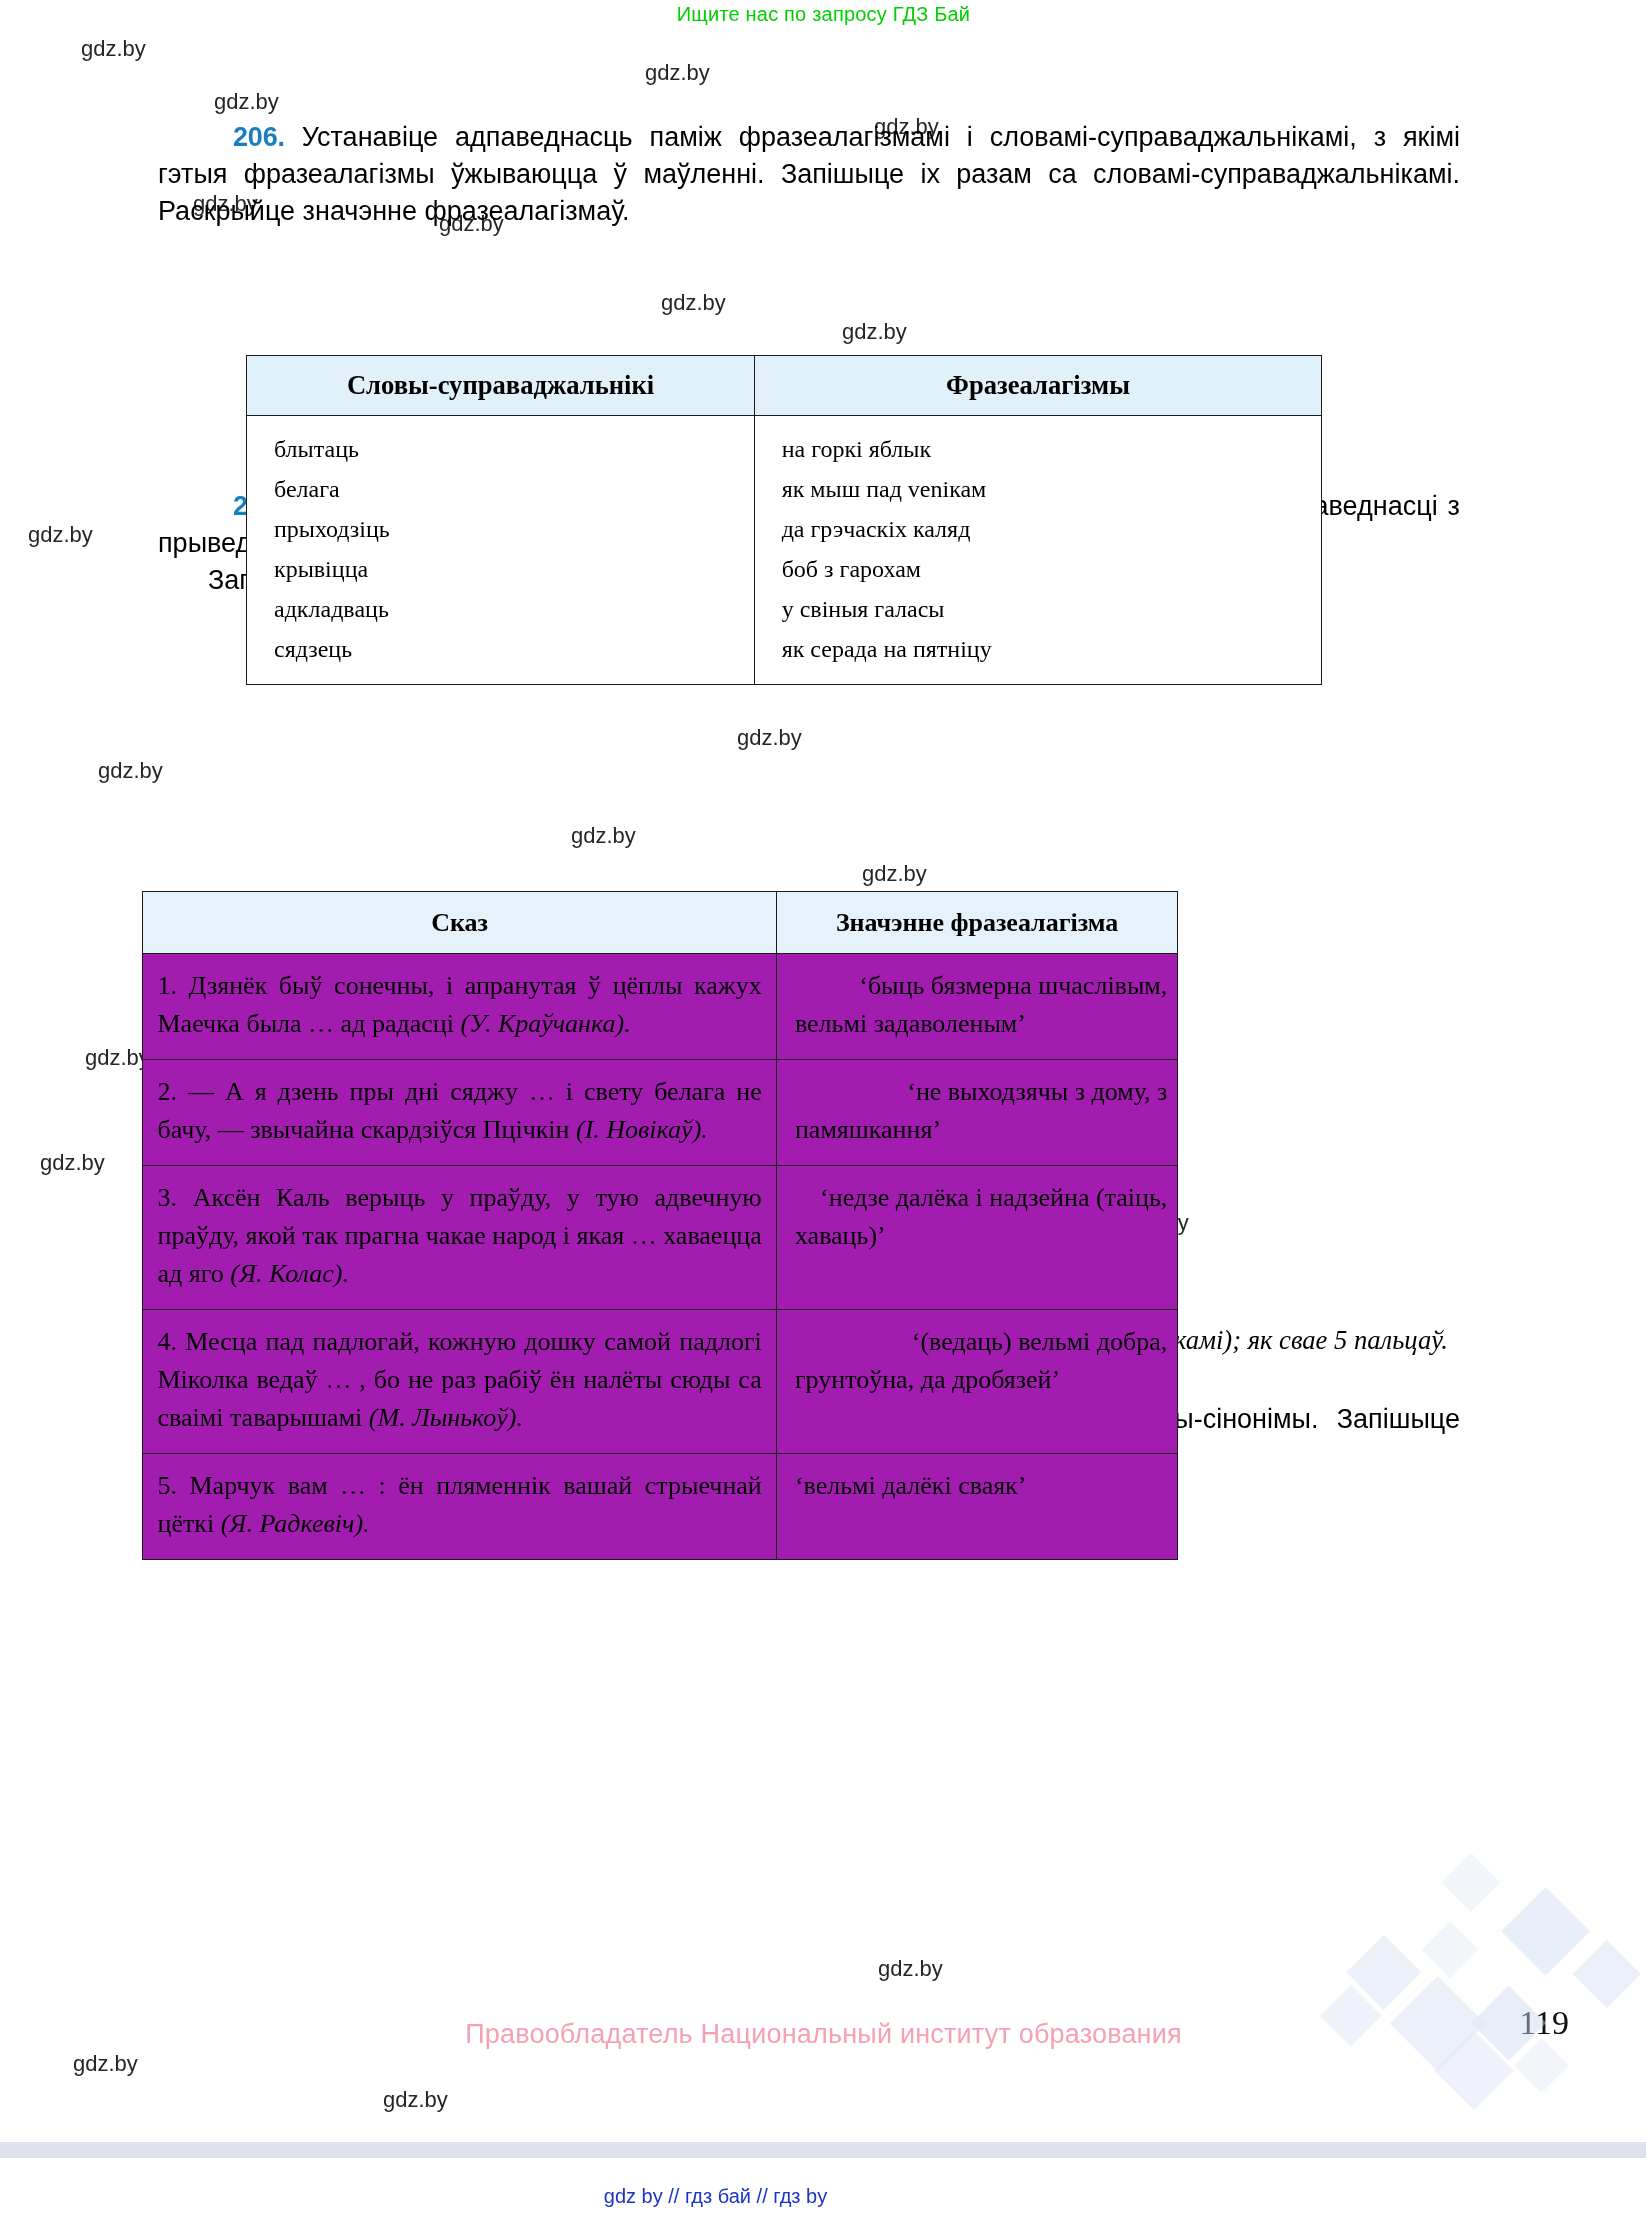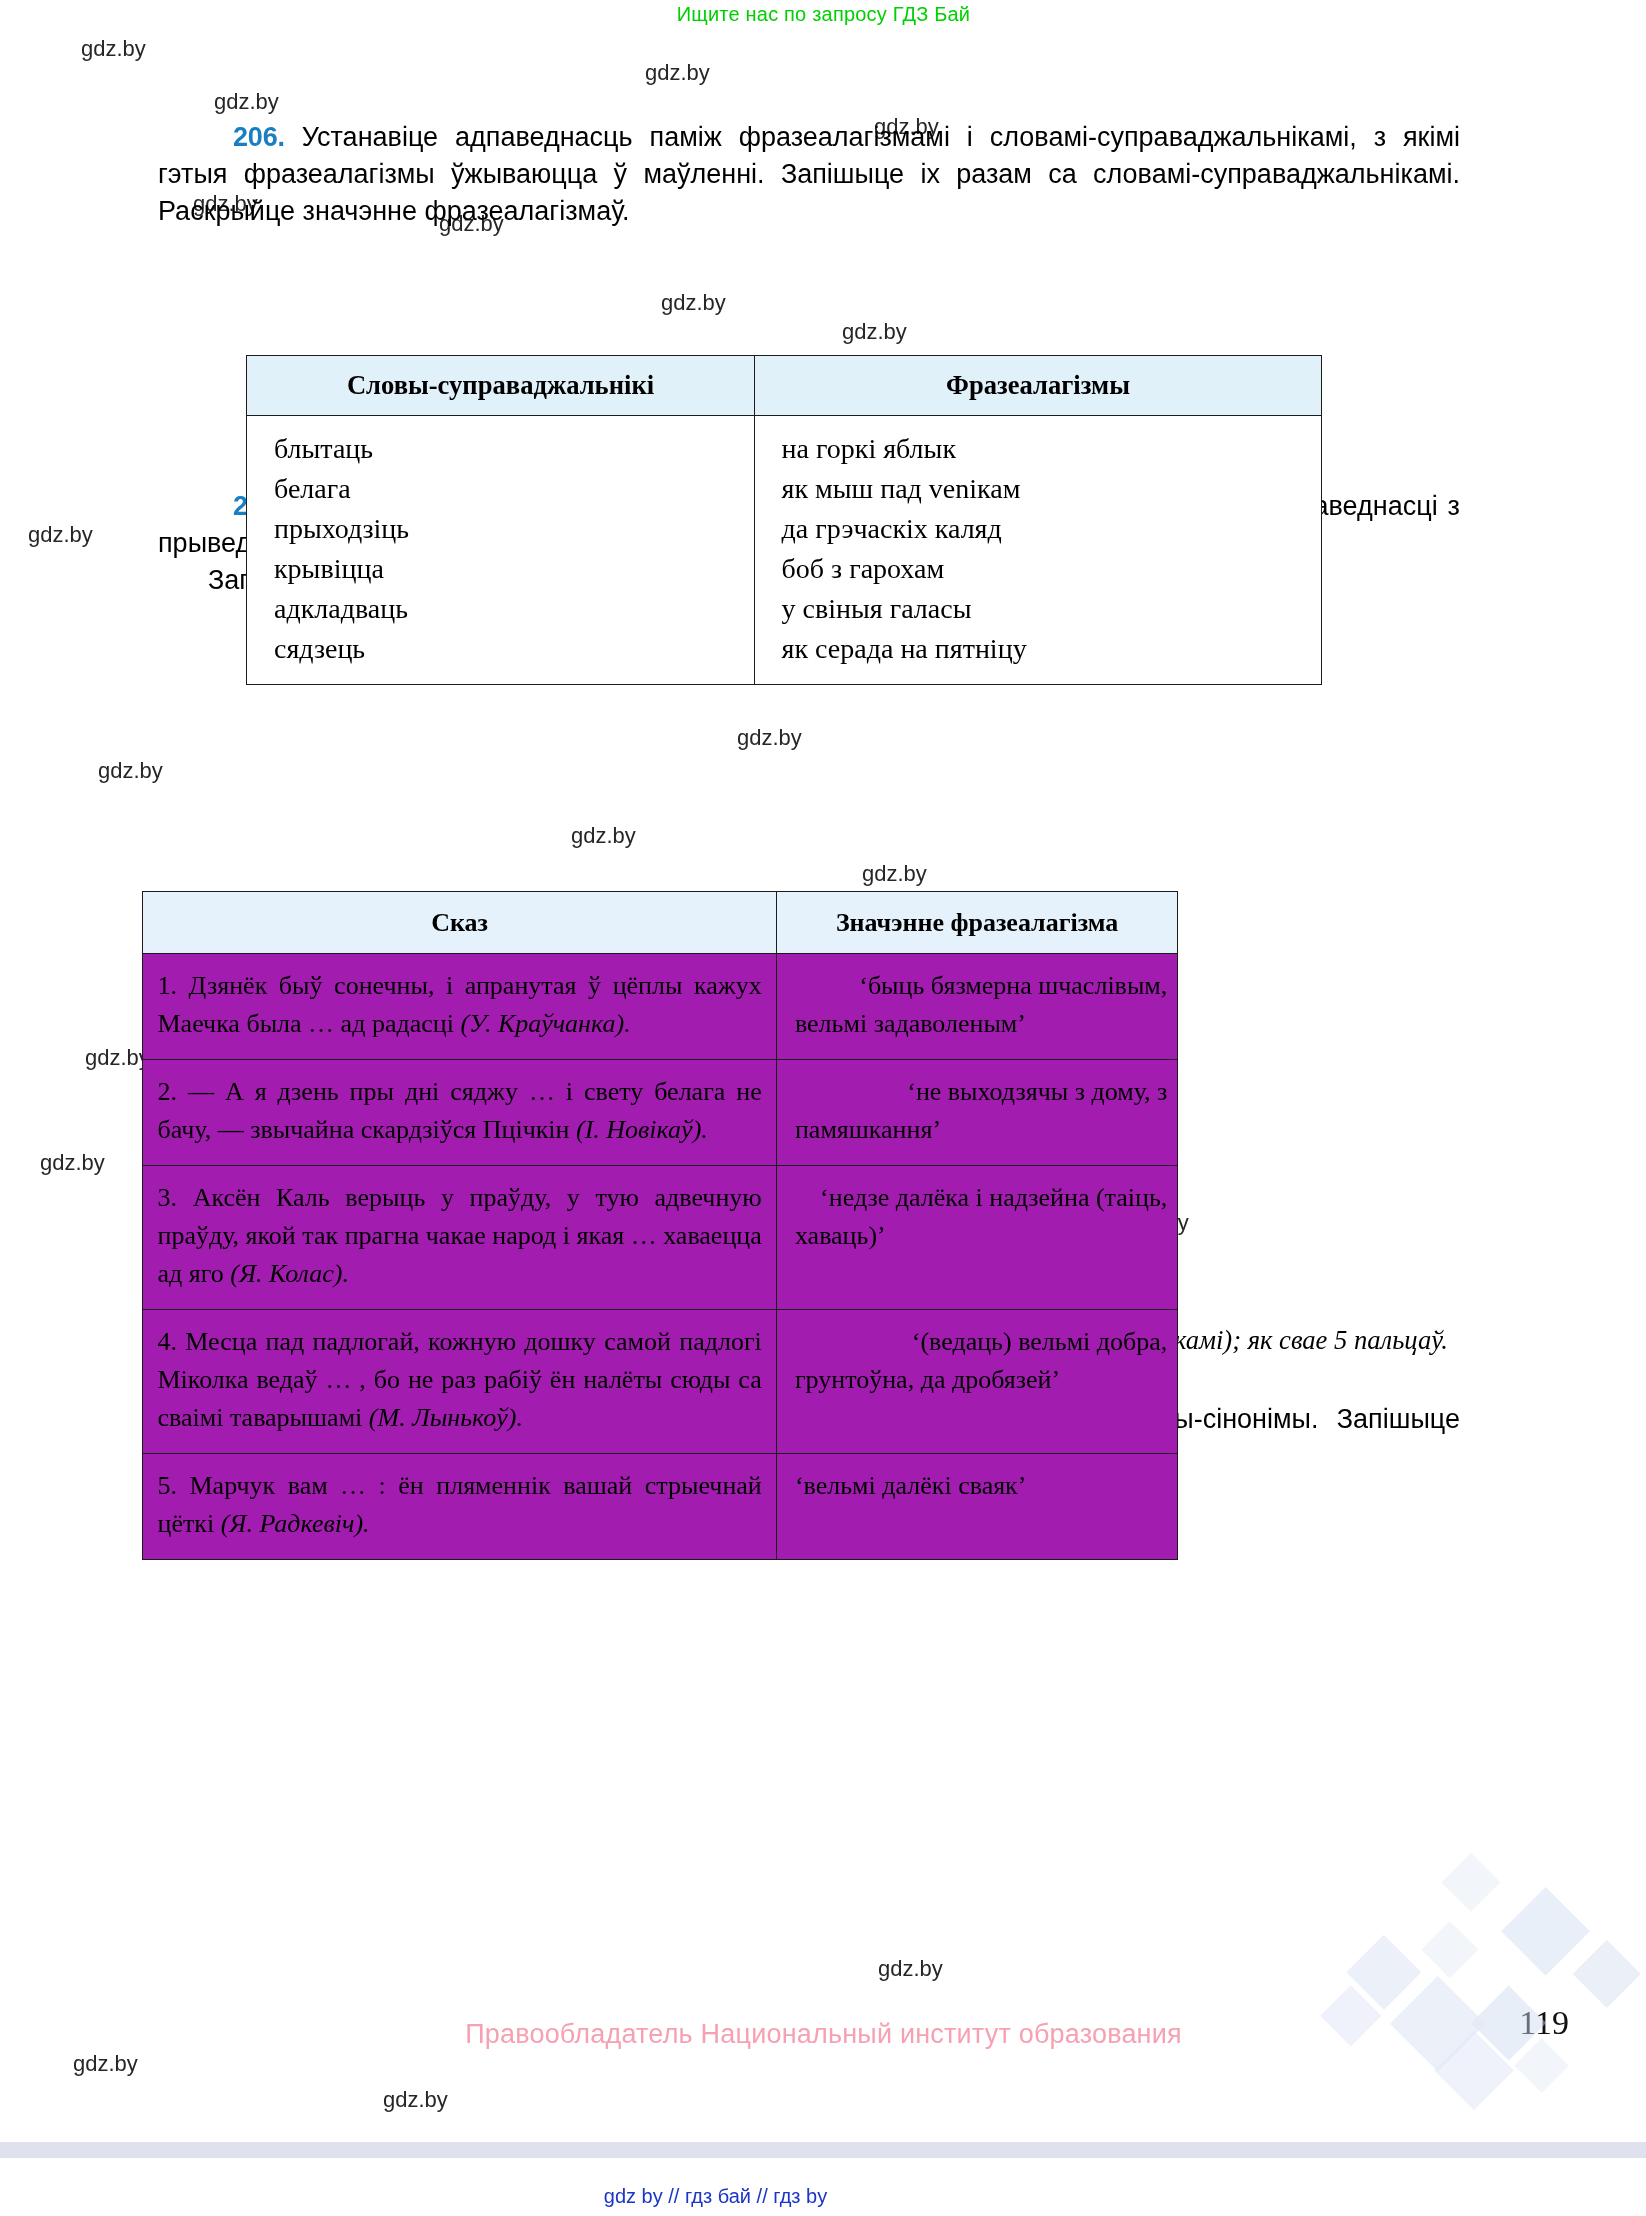--- a/index.html
+++ b/index.html
@@ -98,21 +98,21 @@
     padding: 13px 0 14.5px 0;
     background: #ffffff;
   }
   #tbl-206 td.col ul {
     list-style: none;
     margin: 0;
     padding: 0;
   }
   #tbl-206 td.col li {
     font-family: "Liberation Serif", serif;
-    font-size: 28px;
+    font-size: 24px;
     line-height: 40px;
     color: #000;
     white-space: nowrap;
   }
   #tbl-206 td.c1 li { padding-left: 27px; }
   #tbl-206 td.c2 li { padding-left: 26.6px; }
 
   
   #tbl-207 {
     position: absolute;

